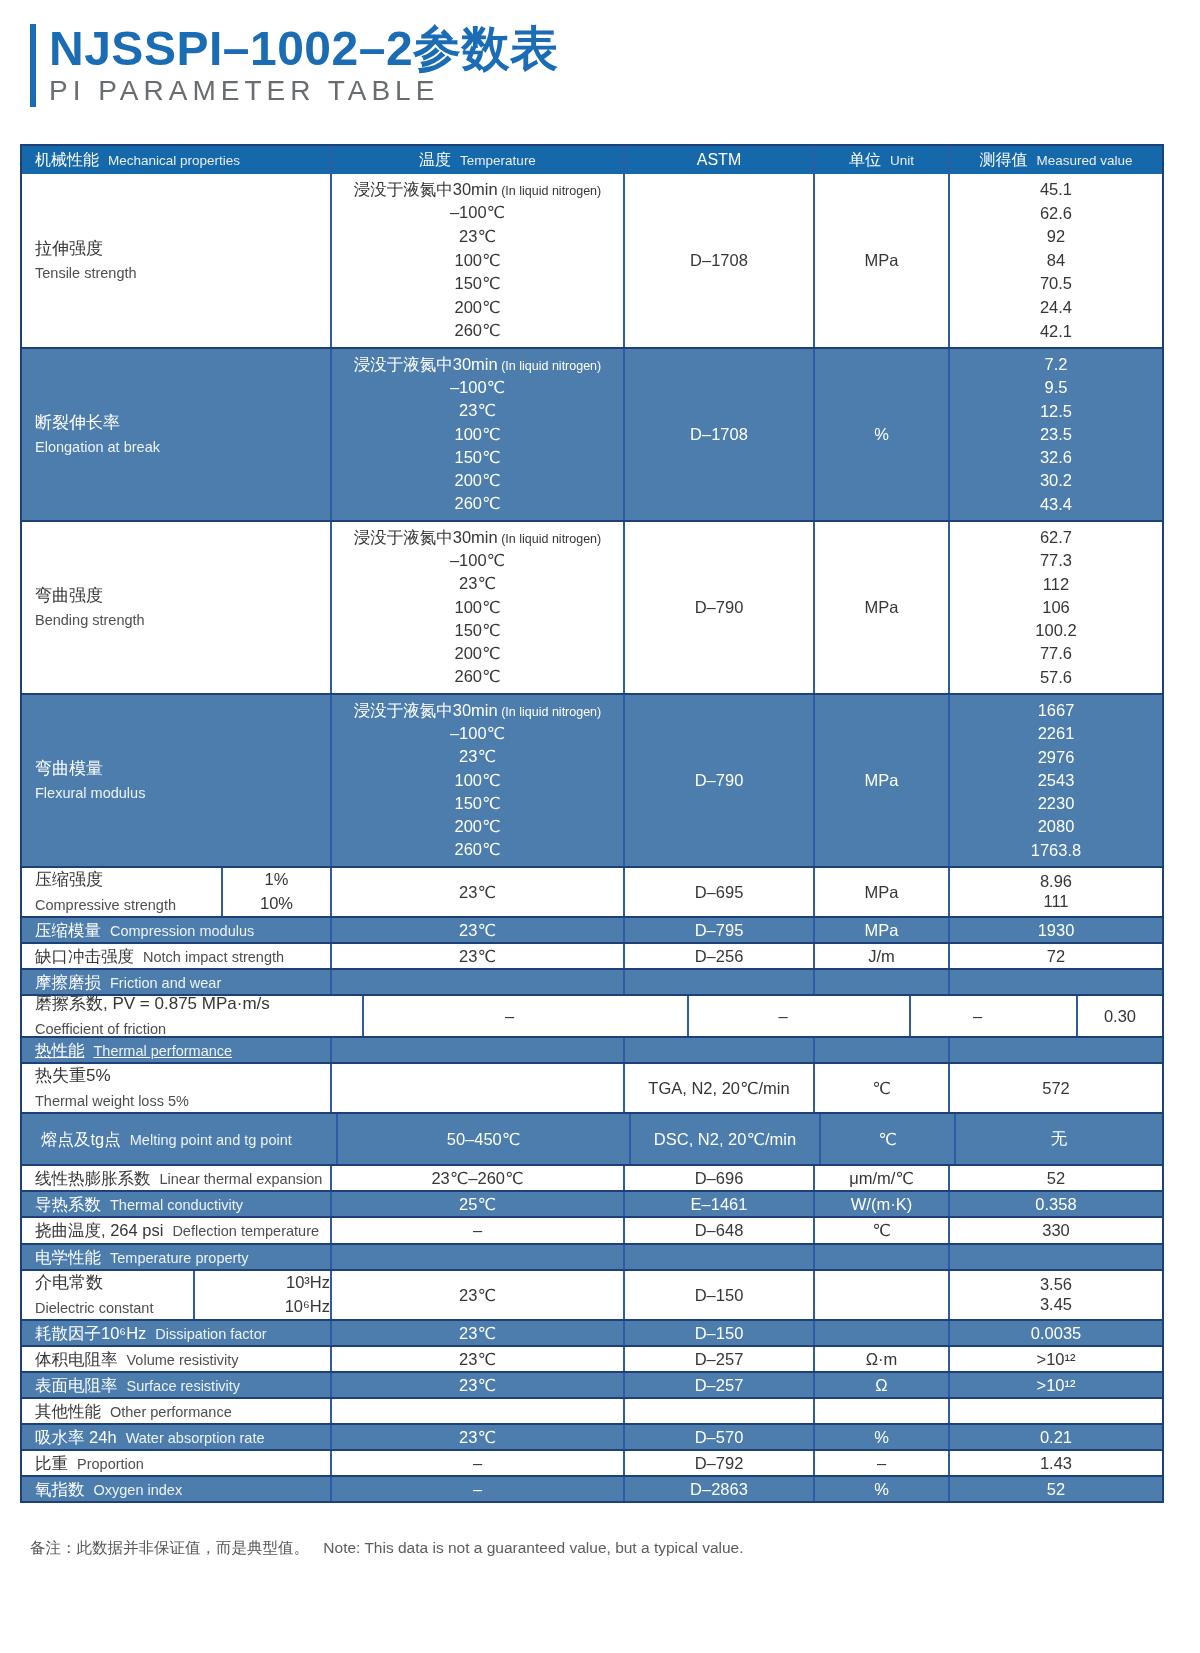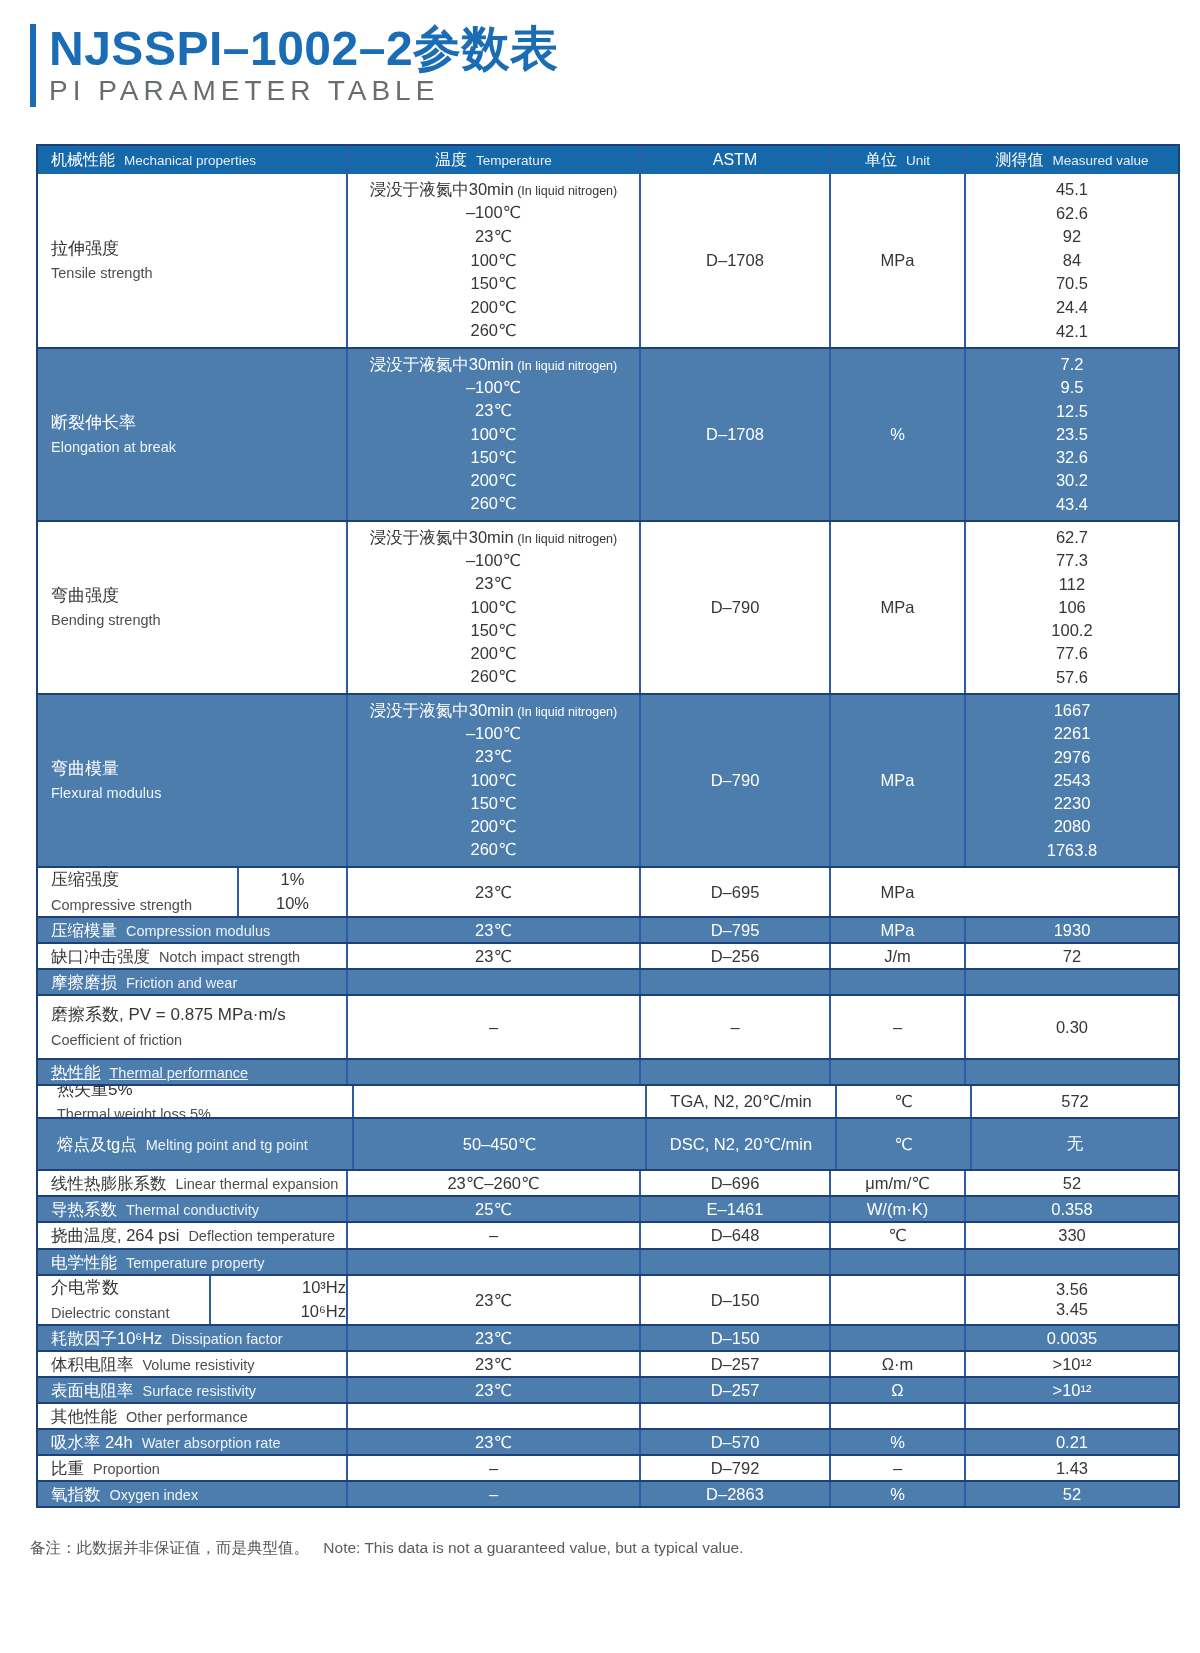--- a/index.html
+++ b/index.html
@@ -7,21 +7,21 @@
     width:1200px;height:1653px;background:#ffffff;position:relative;
     font-family:"Liberation Sans","DejaVu Sans",sans-serif;
     -webkit-font-smoothing:antialiased;
   }
   
   .title-wrap{position:absolute;left:30px;top:24px;display:flex;}
   .title-bar{width:6px;background:#1a6cb5;margin-right:13px;}
   .title-main{font-size:48px;font-weight:bold;color:#1a6cb5;line-height:1.04;letter-spacing:0.5px;}
   .title-sub{font-size:28px;color:#6a6d70;letter-spacing:5px;margin-top:1px;}
   
-  .ptable{position:absolute;left:36px;top:144px;width:1144px;
+  .ptable{position:absolute;left:20px;top:144px;width:1144px;
     border:2px solid #1e4078;box-sizing:border-box;}
   .row{display:flex;box-sizing:border-box;border-top:2px solid #1e4078;}
   .row:first-child{border-top:none;}
   .row.white{background:#ffffff;color:#363636;}
   .row.blue{background:#4c7dac;color:#ffffff;}
   .row.header{background:#1568a9;color:#ffffff;height:28px;}
   .cell{box-sizing:border-box;overflow:hidden;}
   .c1{width:308px;display:flex;align-items:center;}
   .c2{width:293px;}
   .c3{width:190px;}
@@ -222,20 +222,24 @@
         </div>
         <div class="cell c2 center">
           <span class="cval">23℃</span>
         </div>
         <div class="cell c3 center">
           <span class="cval">D–695</span>
         </div>
         <div class="cell c4 center">
           <span class="cval">MPa</span>
         </div>
+        <div class="cell c5 lines">
+          <div class="tline cval">8.96</div>
+          <div class="tline cval">111</div>
+        </div>
       </div>
       <div class="row blue" style="height: 26px;">
         <div class="cell c1 inlinelbl">
           <div class="pair">
             <span class="zh">压缩模量</span>
             <span class="en">Compression modulus</span>
           </div>
         </div>
         <div class="cell c2 center">
           <span class="cval">23℃</span>
@@ -275,21 +279,21 @@
           <div class="pair">
             <span class="zh">摩擦磨损</span>
             <span class="en">Friction and wear</span>
           </div>
         </div>
         <div class="cell c2 center"></div>
         <div class="cell c3 center"></div>
         <div class="cell c4 center"></div>
         <div class="cell c5 center"></div>
       </div>
-      <div class="row white" style="height: 64px;">
+      <div class="row white" style="height: 42px; gap: 32px;">
         <div class="cell c1 stacked">
           <div class="zh">磨擦系数, PV = 0.875 MPa·m/s</div>
           <div class="en">Coefficient of friction</div>
         </div>
         <div class="cell c2 center">
           <span class="cval">–</span>
         </div>
         <div class="cell c3 center">
           <span class="cval">–</span>
         </div>
@@ -305,21 +309,21 @@
           <div class="pair">
             <span class="zh">热性能</span>
             <span class="en">Thermal performance</span>
           </div>
         </div>
         <div class="cell c2 center"></div>
         <div class="cell c3 center"></div>
         <div class="cell c4 center"></div>
         <div class="cell c5 center"></div>
       </div>
-      <div class="row white" style="height: 33px; padding-left: 6px;">
+      <div class="row white" style="height: 50px;">
         <div class="cell c1 stacked">
           <div class="zh">热失重5%</div>
           <div class="en">Thermal weight loss 5%</div>
         </div>
         <div class="cell c2 center"></div>
         <div class="cell c3 center">
           <span class="cval">TGA,  N2,  20℃/min</span>
         </div>
         <div class="cell c4 center">
           <span class="cval">℃</span>

